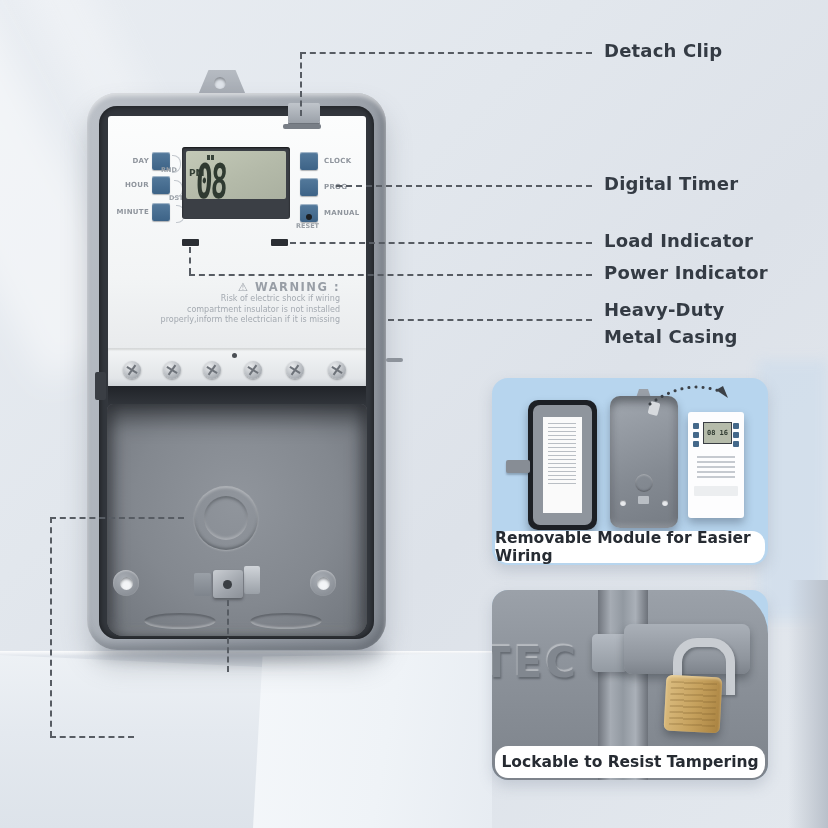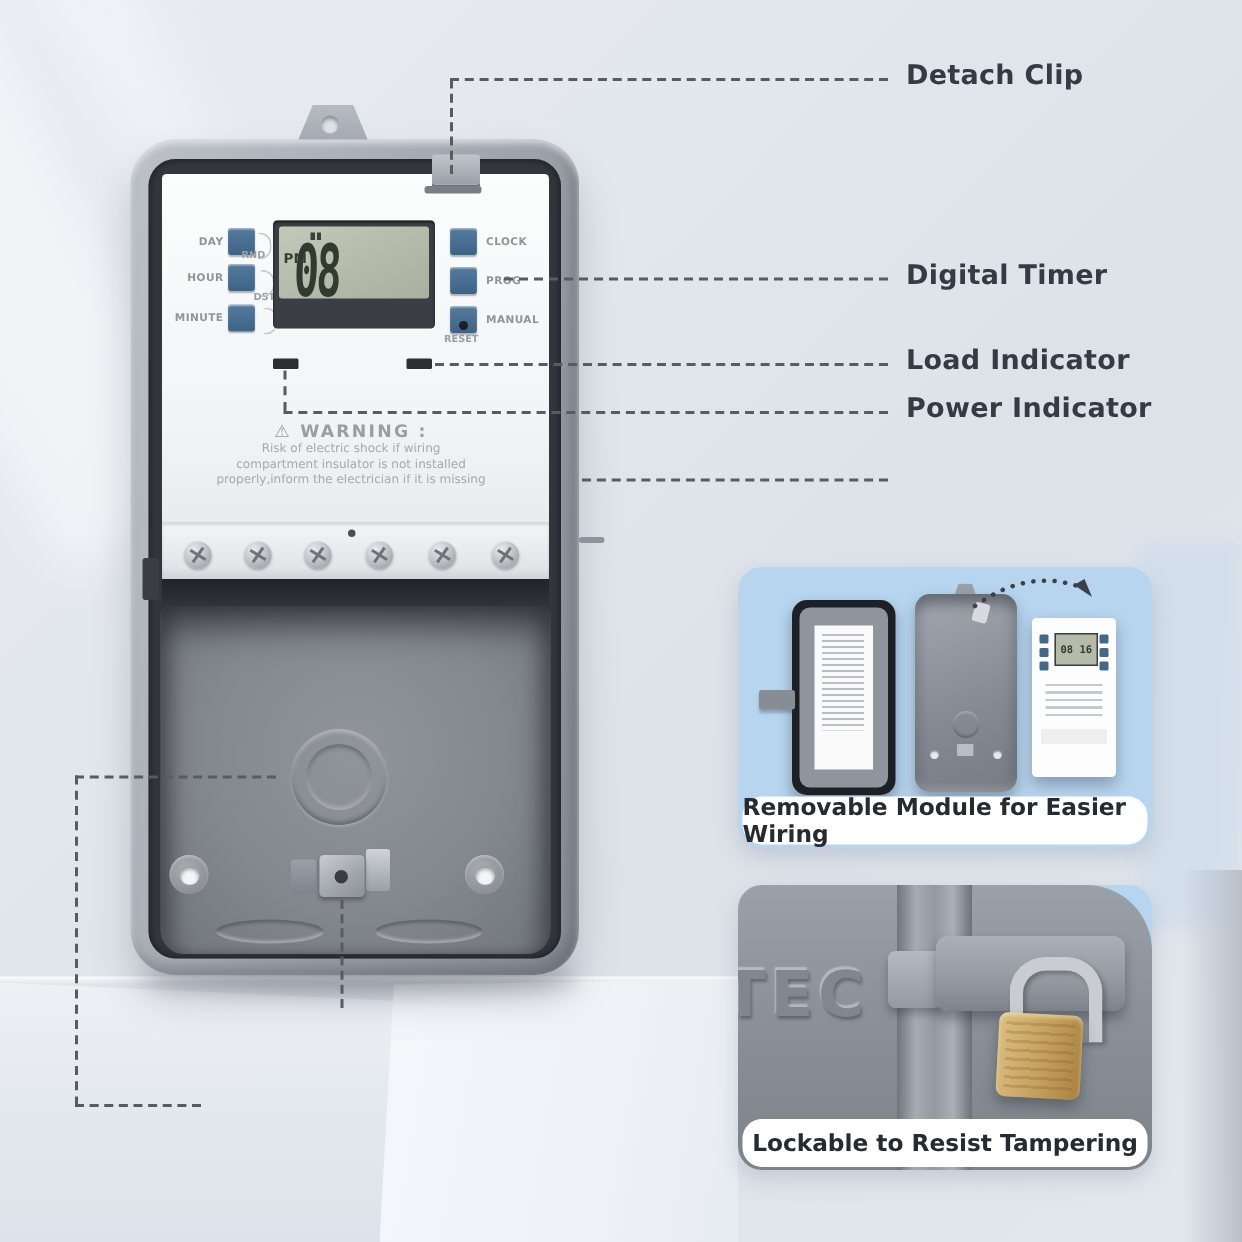--- a/index.html
+++ b/index.html
@@ -47,21 +47,21 @@
   .lcd-pm{position:absolute;left:3px;top:17px;font-size:9px;font-weight:bold;color:#333f35;}
   .lcd-time{position:absolute;left:11px;top:6px;font-family:"DejaVu Sans Mono","Liberation Mono",monospace;
     font-weight:bold;font-size:48px;line-height:48px;letter-spacing:-3px;color:#2f3a31;
     transform:scaleX(.58) skewX(-4deg);transform-origin:left top;}
   .lcd-off{position:absolute;left:58px;top:50px;font-size:9px;font-weight:bold;color:#333f35;}
   .lcd-ico{position:absolute;left:21px;top:4px;width:9px;height:5px;
     background:linear-gradient(90deg,#38443a 0 3px,transparent 3px 4px,#38443a 4px 7px,transparent 7px);}
   .reset-dot{position:absolute;left:306px;top:214px;width:6px;height:6px;border-radius:50%;background:#1c1f23;}
   .reset-label{position:absolute;left:296px;top:222px;font-size:6.5px;font-weight:bold;color:#9aa0a7;}
   .slot{position:absolute;width:17px;height:7px;background:#2b2e33;border-radius:1px;box-shadow:0 1px 0 rgba(255,255,255,.7);}
-  .warn{position:absolute;left:128px;top:280px;width:212px;text-align:center;}
+  .warn{position:absolute;left:128px;top:280px;width:212px;text-align:right;}
   .warn-title{font-size:11.5px;font-weight:bold;color:#989ea6;letter-spacing:1.5px;}
   .warn-line{font-size:8px;color:#a4aab1;line-height:10.5px;}
   .strip{position:absolute;left:108px;top:348px;width:258px;height:38px;
     background:linear-gradient(180deg,#f3f5f6,#e2e5e8 80%,#cfd3d7);box-shadow:inset 0 2px 2px rgba(0,0,0,.12);}
   .screw{position:absolute;top:361px;width:18px;height:18px;border-radius:50%;
     background:radial-gradient(circle at 35% 30%,#e9ebed,#b9bdc2 55%,#8f949b);box-shadow:0 1px 2px rgba(40,44,50,.4);}
   .screw i{position:absolute;left:3px;top:8px;width:12px;height:2px;background:#6e737a;transform:rotate(32deg);}
   .screw b{position:absolute;left:3px;top:8px;width:12px;height:2px;background:#6e737a;transform:rotate(-55deg);}
   .strip-dot{position:absolute;left:232px;top:353px;width:5px;height:5px;border-radius:50%;background:#4a4e54;}
   .side-pin{position:absolute;left:386px;top:358px;width:17px;height:4px;background:#8d939b;border-radius:2px;}
@@ -260,20 +260,24 @@
   <div class="lead-h" style="left:388px;top:319px;width:204px;"></div>
   <div class="lead-v" style="left:227px;top:600px;height:72px;"></div>
   <div class="lead-h" style="left:50px;top:517px;width:134px;"></div>
   <div class="lead-v" style="left:50px;top:517px;height:220px;"></div>
   <div class="lead-h" style="left:50px;top:736px;width:84px;"></div>
 
   <div class="callout" style="left:604px;top:40px;">Detach Clip</div>
   <div class="callout" style="left:604px;top:173px;">Digital Timer</div>
   <div class="callout" style="left:604px;top:230px;">Load Indicator</div>
   <div class="callout" style="left:604px;top:262px;">Power Indicator</div>
+  <div class="callout" style="left:604px;top:296px;line-height:27px;">
+    <div>Heavy-Duty</div>
+    <div>Metal Casing</div>
+  </div>
 
   <div class="card" style="left:492px;top:378px;height:187px;">
     <div class="door">
       <div class="door-in">
         <div class="door-label"></div>
       </div>
     </div>
     <div class="door-clip"></div>
     <div class="mini-tab"></div>
     <div class="mini-case"></div>

